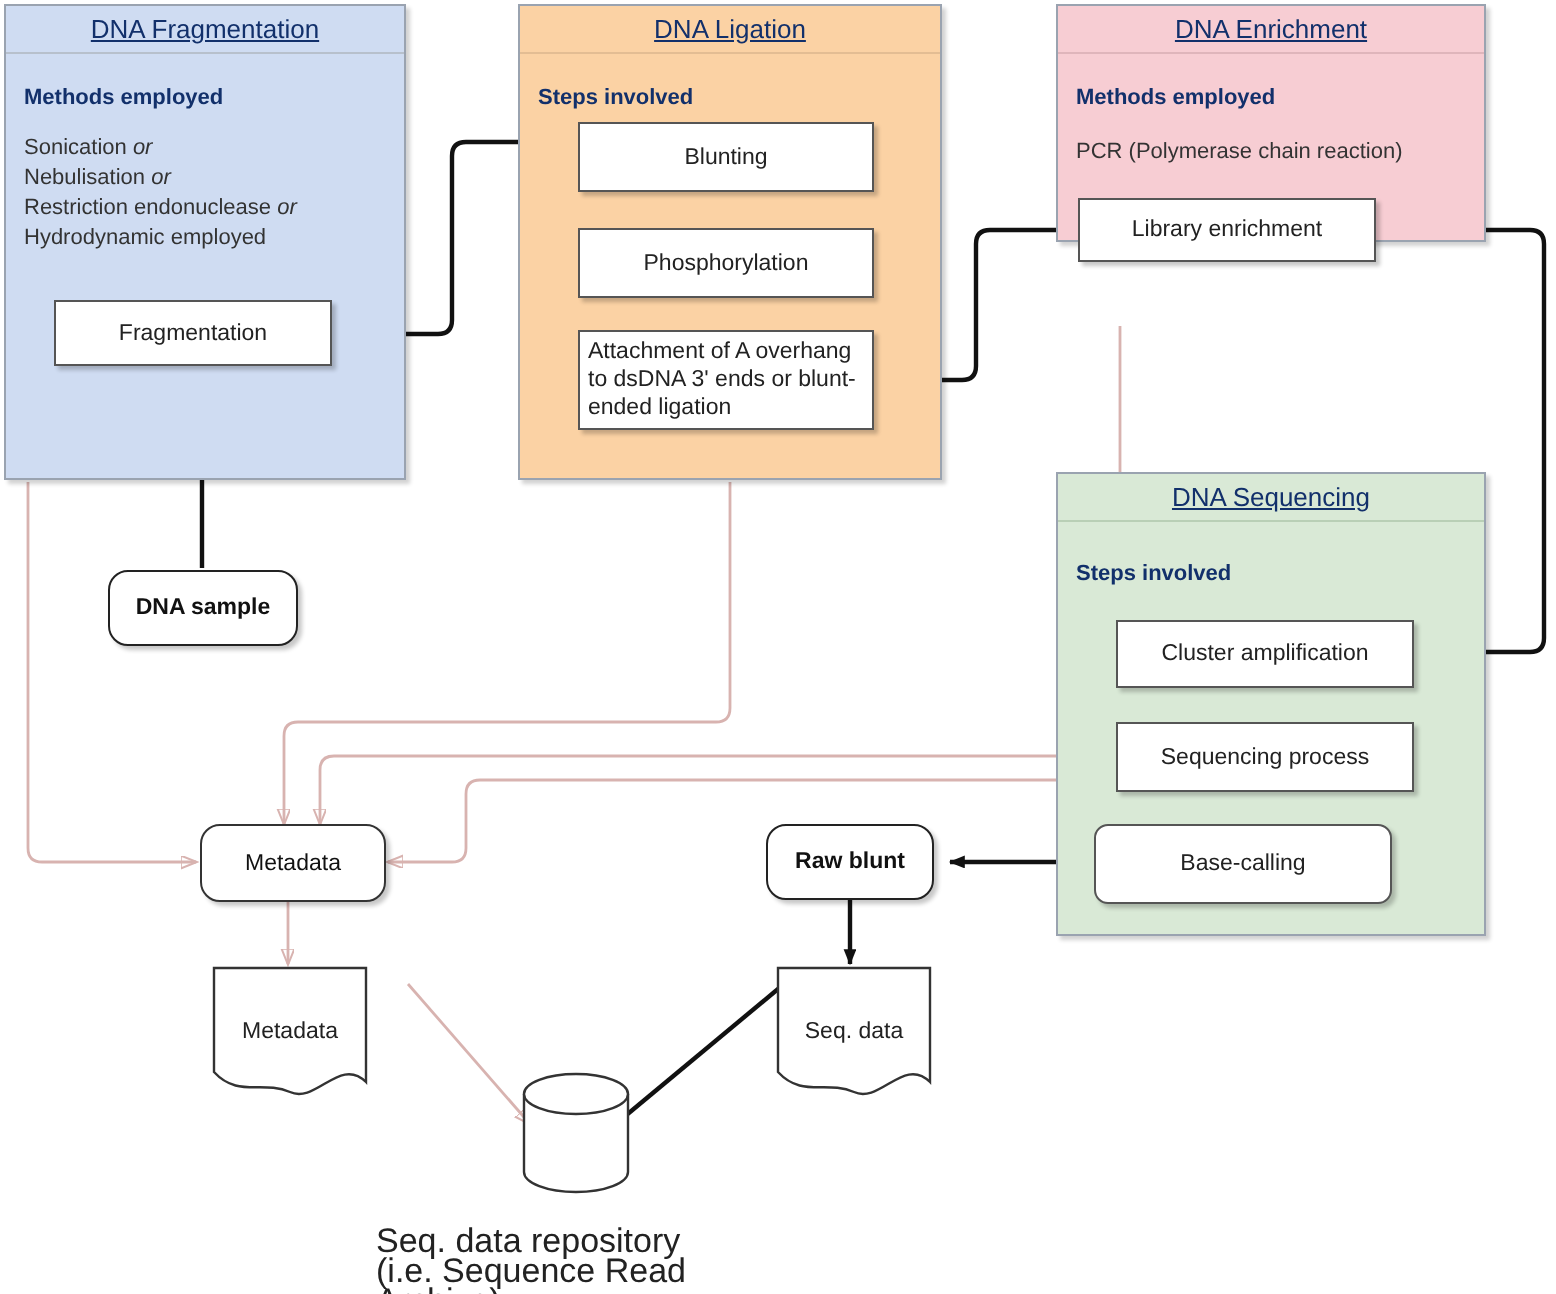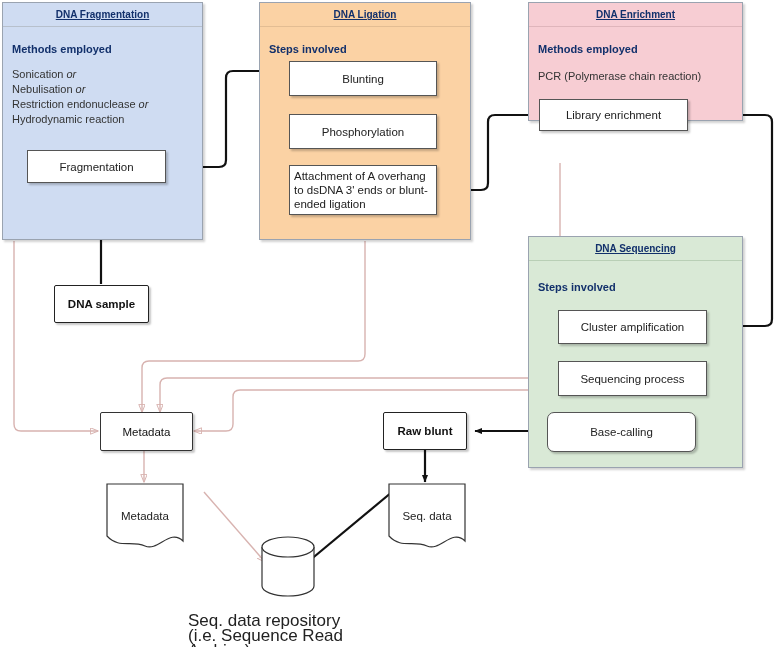--- a/index.html
+++ b/index.html
@@ -3,40 +3,40 @@
 <meta charset="utf-8">
 <style>
   html,body{margin:0;padding:0;background:#ffffff;}
   body{font-family:"Liberation Sans","DejaVu Sans",sans-serif;}
   #stage{position:relative;width:778px;height:647px;background:#fff;overflow:hidden;}
   svg#wires{position:absolute;left:0;top:0;width:778px;height:647px;pointer-events:none;}
 
   .panel{position:absolute;box-sizing:border-box;border:1px solid #9aa3b0;
          box-shadow:2px 2px 2px rgba(0,0,0,.18);}
   .panel .ptitle{position:absolute;left:0;right:0;top:0;height:23px;line-height:23px;
-         text-align:center;font-size:10px;font-weight:bold;color:#12306b;
+         text-align:center;font-size:13px;font-weight:normal;color:#12306b;
          text-decoration:underline;border-bottom:1px solid #b7c0cc;}
   .panel .psub{position:absolute;left:9px;font-size:11px;font-weight:bold;color:#12306b;}
   .panel .pbody{position:absolute;left:9px;font-size:11px;color:#333;line-height:15px;}
   .panel .pbody i{font-style:italic;}
 
   .p-frag{left:2px;top:2px;width:201px;height:238px;background:#cfdcf2;}
   .p-lig {left:259px;top:2px;width:212px;height:238px;background:#fbd2a4;}
   .p-lig .ptitle{border-bottom:1px solid #e3bd93;}
   .p-enr {left:528px;top:2px;width:215px;height:119px;background:#f7cdd3;}
   .p-enr .ptitle{border-bottom:1px solid #dfb5bb;}
   .p-seq {left:528px;top:236px;width:215px;height:232px;background:#d9e9d6;}
   .p-seq .ptitle{border-bottom:1px solid #b9cfb6;}
 
   .sbox{position:absolute;box-sizing:border-box;background:#ffffff;border:1px solid #555;
         display:flex;align-items:center;justify-content:center;text-align:left;
         font-size:11.5px;color:#222;box-shadow:2px 2px 2px rgba(0,0,0,.22);line-height:14px;padding:12px 4px;}
 
   .rbox{position:absolute;box-sizing:border-box;background:#fff;border:1.6px solid #222;
-        border-radius:2px;display:flex;align-items:center;justify-content:center;
+        border-radius:10px;display:flex;align-items:center;justify-content:center;
         font-size:11.5px;font-weight:bold;color:#111;box-shadow:2px 2px 2px rgba(0,0,0,.22);}
   .rbox.plain{font-weight:normal;border:1.4px solid #333;}
 
   .docshape{position:absolute;}
   .docshape .lbl{position:absolute;left:0;right:0;top:26px;text-align:center;font-size:11.5px;color:#222;}
 
   .caption{position:absolute;text-align:left;font-size:17px;color:#222;line-height:15px;}
 </style>
 </head>
 <body>
@@ -104,21 +104,21 @@
     </g>
   </svg>
 
   <div class="panel p-frag">
     <div class="ptitle">DNA Fragmentation</div>
     <div class="psub" style="top:40px">Methods employed</div>
     <div class="pbody" style="top:64px">
       <div><span>Sonication <i>or</i></span></div>
       <div><span>Nebulisation <i>or</i></span></div>
       <div><span>Restriction endonuclease <i>or</i></span></div>
-      <div><span>Hydrodynamic reaction</span></div>
+      <div><span>Hydrodynamic employed</span></div>
     </div>
   </div>
   <div class="sbox" style="left:27px;top:150px;width:139px;height:33px;">Fragmentation</div>
 
   <div class="panel p-lig">
     <div class="ptitle">DNA Ligation</div>
     <div class="psub" style="top:40px">Steps involved</div>
   </div>
   <div class="sbox" style="left:289px;top:61px;width:148px;height:35px;">Blunting</div>
   <div class="sbox" style="left:289px;top:114px;width:148px;height:35px;">Phosphorylation</div>

